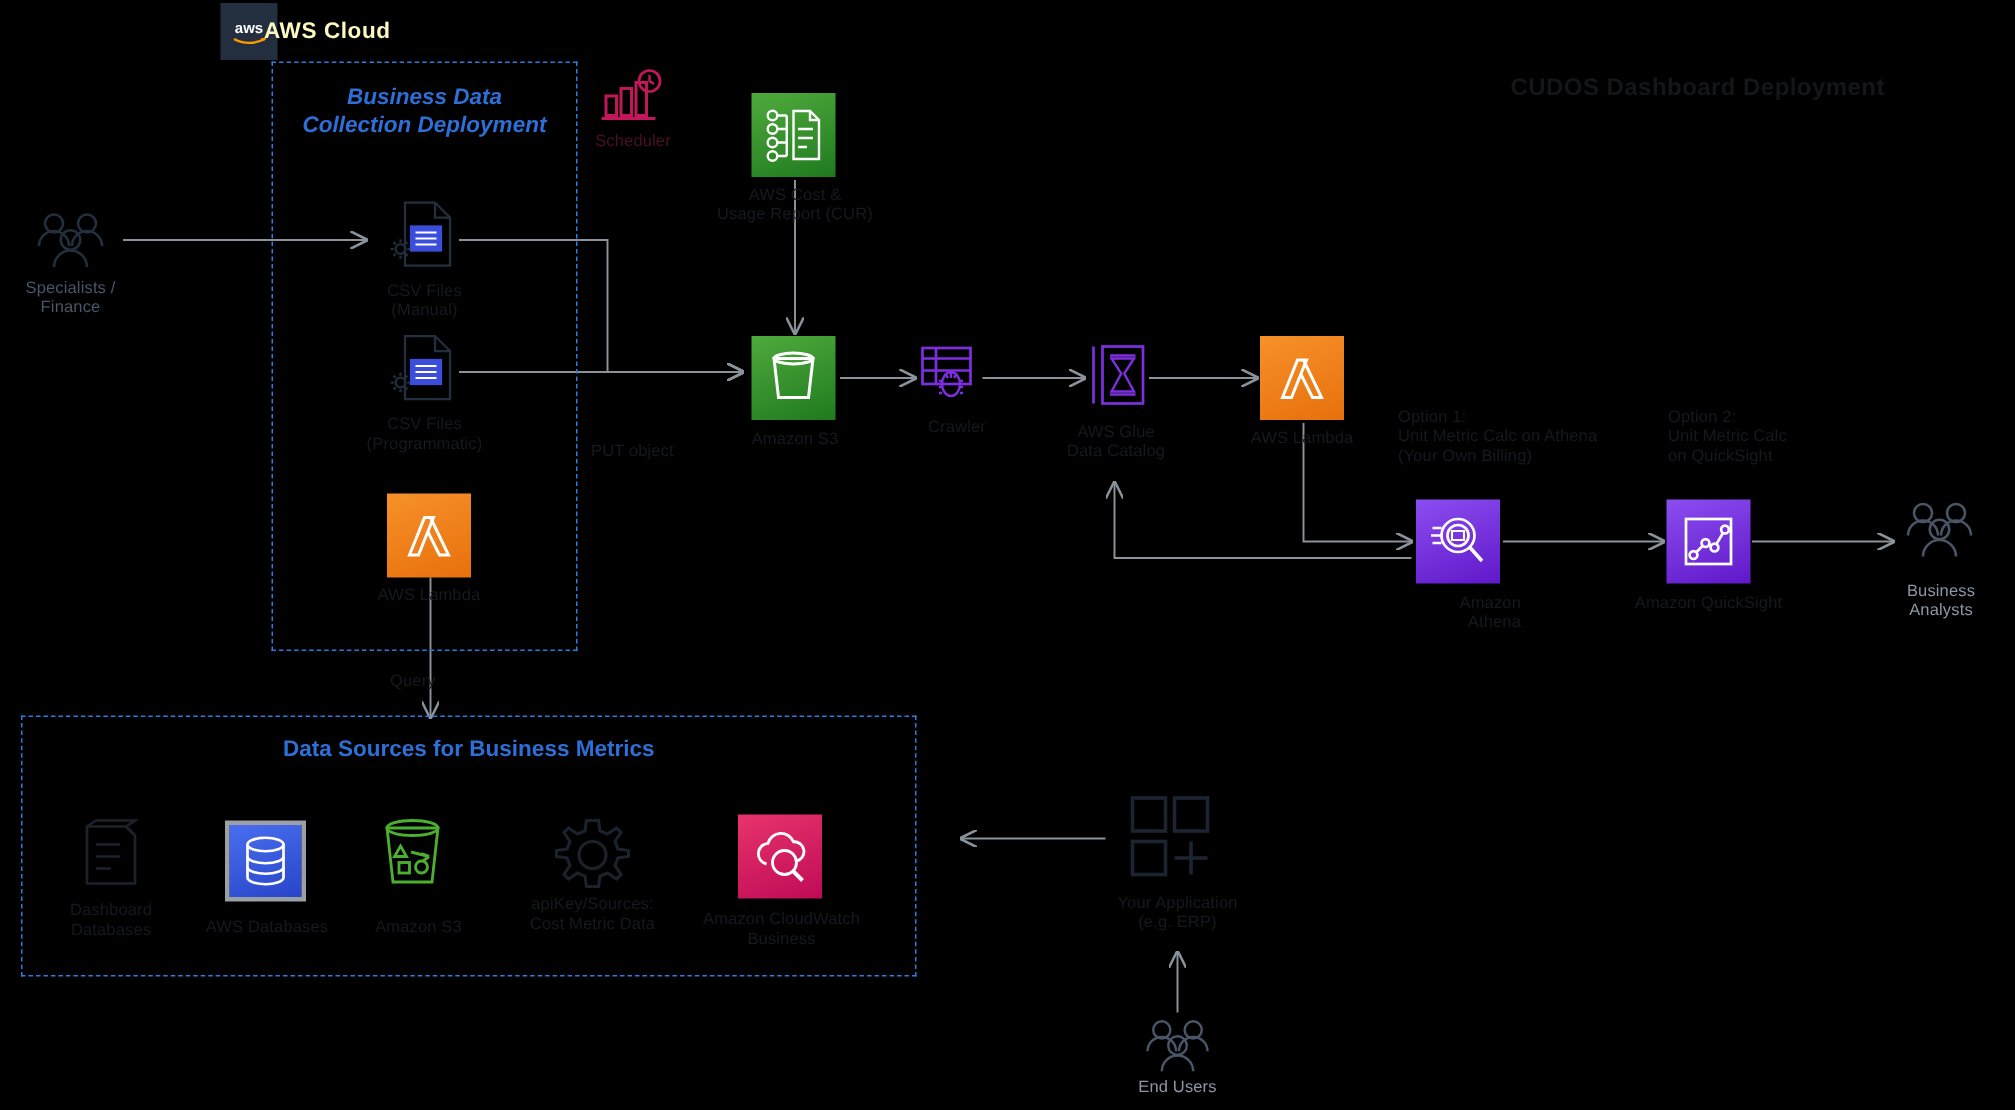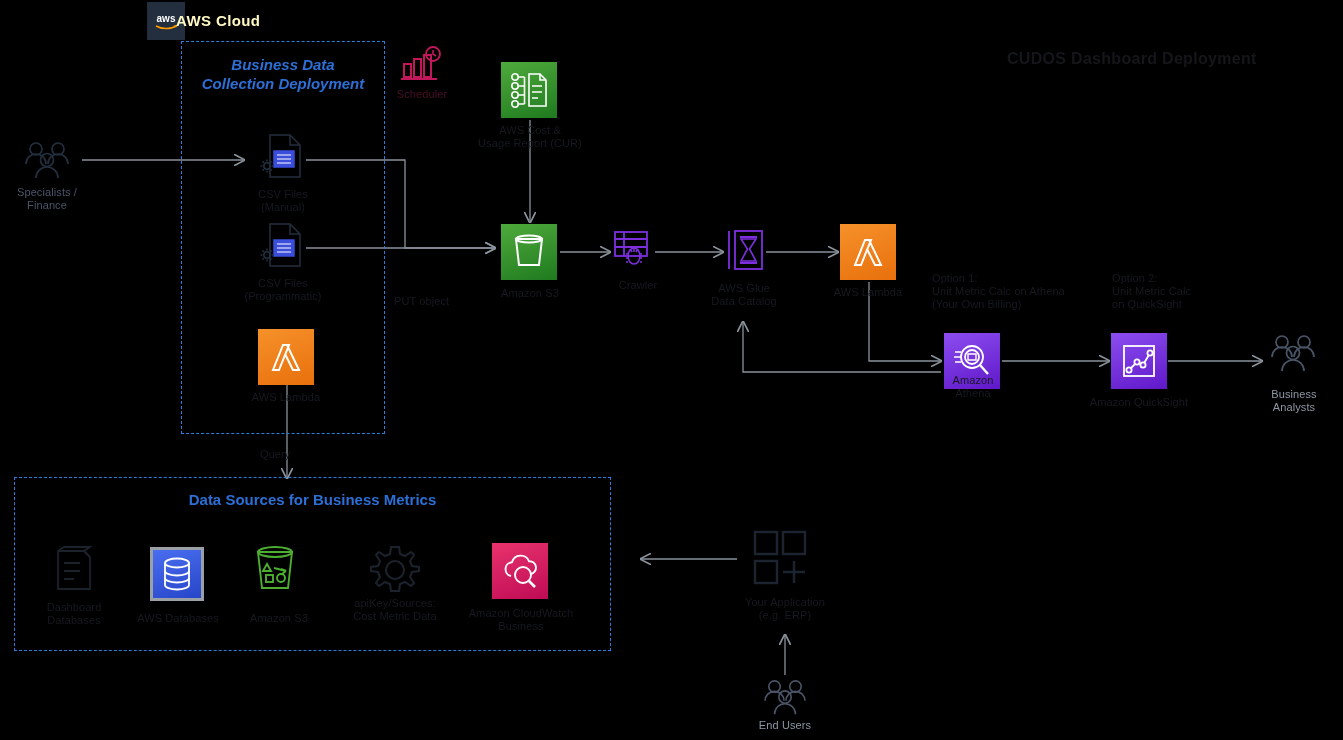--- a/index.html
+++ b/index.html
@@ -278,21 +278,21 @@
 
   <div class="svcicon grad-purple" style="left:944px; top:333px;">
     <svg width="38" height="38" viewBox="0 0 38 38" fill="none" stroke="#ffffff" stroke-width="1.8">
       <circle cx="19" cy="15" r="11"></circle>
       <circle cx="19" cy="15" r="7"></circle>
       <path d="M15,12 h8 v6 h-8 z" stroke-width="1.4"></path>
       <path d="M27,23 l8,9" stroke-width="2.4"></path>
       <path d="M2,10 h6 M1,15 h7 M2,20 h6" stroke-width="1.6"></path>
     </svg>
   </div>
-  <div class="lbl" style="left:932px; top:374px; width:82px;">Amazon
+  <div class="lbl" style="left:932px; top:396px; width:82px;text-align:right;">Amazon
 Athena</div>
 
   <div class="svcicon grad-purple" style="left:1111px; top:333px;">
     <svg width="36" height="36" viewBox="0 0 36 36" fill="none" stroke="#ffffff" stroke-width="1.8">
       <rect x="3" y="3" width="30" height="30"></rect>
       <path d="M8,27 L16,19 L22,22 L29,10"></path>
       <circle cx="8" cy="27" r="2.6" fill="#7d2fe0"></circle>
       <circle cx="16" cy="19" r="2.6" fill="#7d2fe0"></circle>
       <circle cx="22" cy="22" r="2.6" fill="#7d2fe0"></circle>
       <circle cx="29" cy="10" r="2.6" fill="#7d2fe0"></circle>

